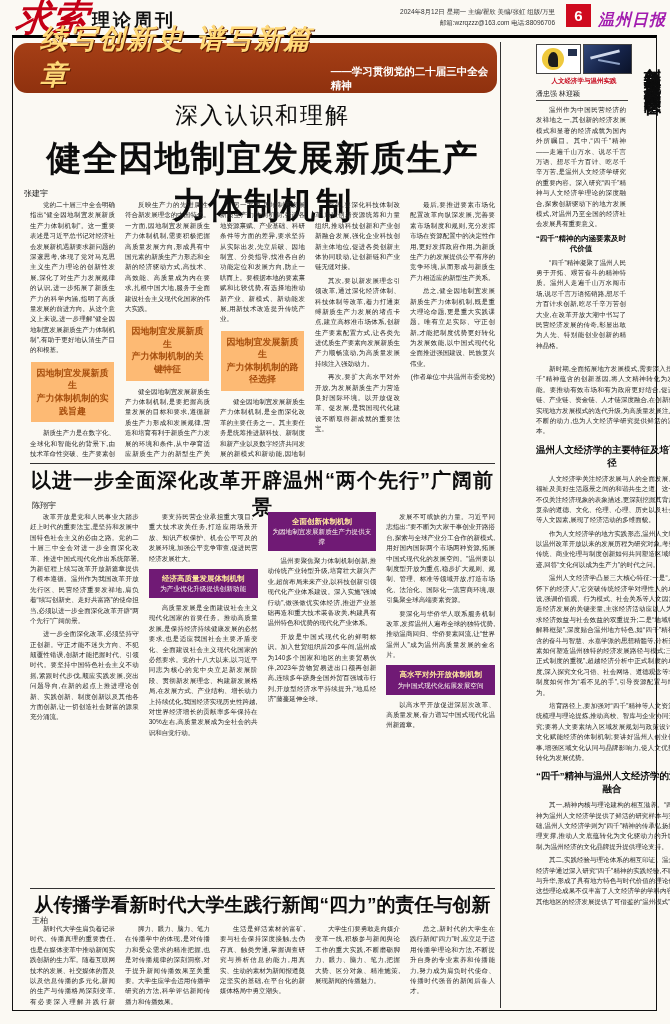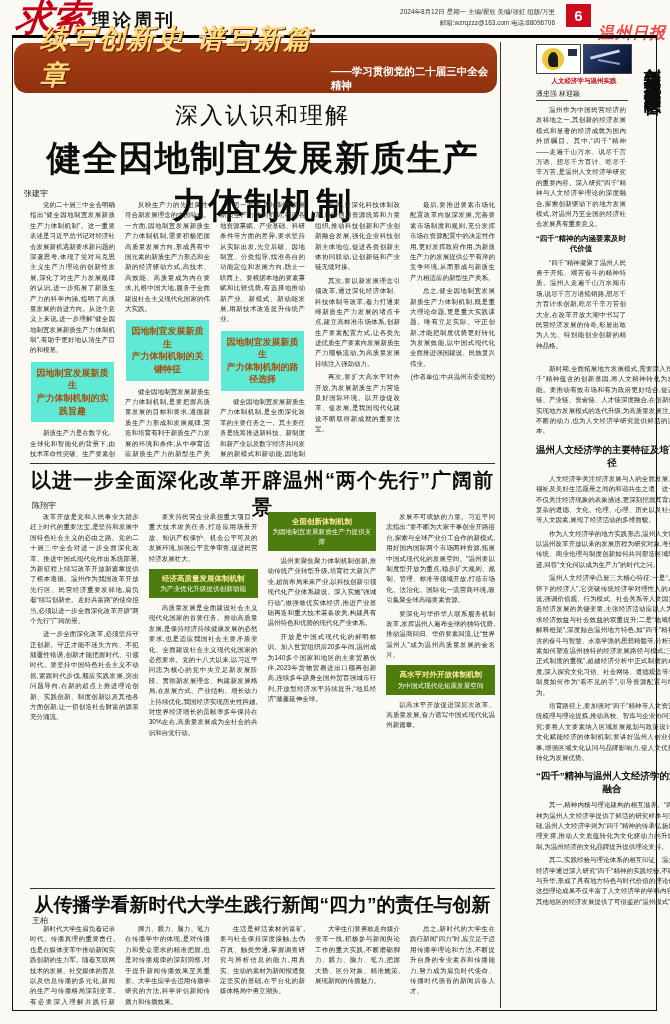--- a/index.html
+++ b/index.html
@@ -10,22 +10,22 @@
          border-top:3px solid #000;box-sizing:border-box;}
   
   .brand{position:absolute;left:16px;top:-6px;font-family:"DejaVu Serif",serif;
          font-size:36px;font-weight:900;font-style:italic;color:#c40016;transform:skewX(-6deg);}
   .section-name{position:absolute;left:92px;top:8px;font-size:18px;font-weight:900;
          letter-spacing:3px;color:#111;}
   .mast-info{position:absolute;left:330px;top:6px;width:225px;text-align:right;
          font-size:6.5px;line-height:1.7;color:#333;}
   .pagenum{position:absolute;left:566px;top:4px;width:25px;height:23px;background:#cf0a1e;
          color:#fff;font-size:15px;font-weight:900;display:flex;align-items:center;justify-content:center;}
-  .paper-name{position:absolute;left:598px;top:23px;font-family:"DejaVu Serif",serif;
-         font-size:16px;font-weight:900;font-style:italic;color:#ef4444;letter-spacing:1px;}
+  .paper-name{position:absolute;left:598px;top:10px;font-family:"DejaVu Serif",serif;
+         font-size:16px;font-weight:900;font-style:italic;color:#a21caf;letter-spacing:1px;}
   
   .banner{position:absolute;left:14px;top:43px;width:483px;height:50px;
           background:linear-gradient(#a63f16,#8f310e);border-radius:13px;
           display:flex;align-items:flex-end;padding-left:26px;box-sizing:border-box;}
   .banner .slogan{font-family:"DejaVu Serif",serif;font-size:27px;font-weight:900;
           font-style:italic;color:#ffd978;letter-spacing:2px;text-shadow:1px 1px 0 #5e1e06;}
   .banner .sub{margin-left:10px;color:#fff;font-size:10.5px;font-weight:700;}
   
   .vline{position:absolute;left:500px;top:42px;width:1px;height:966px;background:#333;}
   .hline{position:absolute;left:30px;width:465px;height:1px;background:#333;}
@@ -33,23 +33,23 @@
   .main-head{position:absolute;left:30px;top:100px;width:465px;text-align:center;color:#0d0d0d;}
   .main-head .h1{font-size:23px;font-weight:400;letter-spacing:2px;}
   .main-head .h2{font-size:35px;font-weight:900;letter-spacing:1px;margin-top:4px;}
   .byline{position:absolute;font-size:8px;color:#222;}
   
   .cols{position:absolute;display:flex;gap:10px;overflow:hidden;}
   .col{flex:1;overflow:hidden;}
   p.bt{font-size:6.5px;line-height:1.6;text-align:justify;text-indent:2em;
        margin:0 0 3px;color:#262626;}
   .closing{font-size:6.5px;text-align:right;margin-top:4px;color:#262626;}
-  .ybox{margin:6px 1px;padding:5px 2px;background:#5eead4;color:#a8500f;font-weight:700;
+  .ybox{margin:6px 1px;padding:5px 2px;background:#fdba74;color:#a8500f;font-weight:700;
         text-align:center;font-size:9px;line-height:1.4;}
-  .obox{margin:5px 0;padding:4px 2px;background:#4d7c0f;text-align:center;line-height:1.5;}
+  .obox{margin:5px 0;padding:4px 2px;background:#701a75;text-align:center;line-height:1.5;}
   .obox .l1{color:#ffe9a0;font-size:7.5px;font-weight:700;}
   .obox .l2{color:#fffdf2;font-size:6.6px;}
   .mid-head{position:absolute;left:30px;top:467px;width:465px;text-align:center;
         font-size:20px;font-weight:900;color:#0d0d0d;letter-spacing:1px;}
   .bot-head{position:absolute;left:30px;top:892px;width:465px;text-align:center;
         font-size:19px;font-weight:900;color:#0d0d0d;}
   
   .ra{position:absolute;left:506px;top:42px;width:152px;height:966px;margin-left:30px;}
   .ra-imgs{position:absolute;left:0;top:2px;display:flex;gap:2px;}
   .imgA{position:relative;width:45px;height:30px;background:#fff;border:1px solid #444;box-sizing:border-box;}

